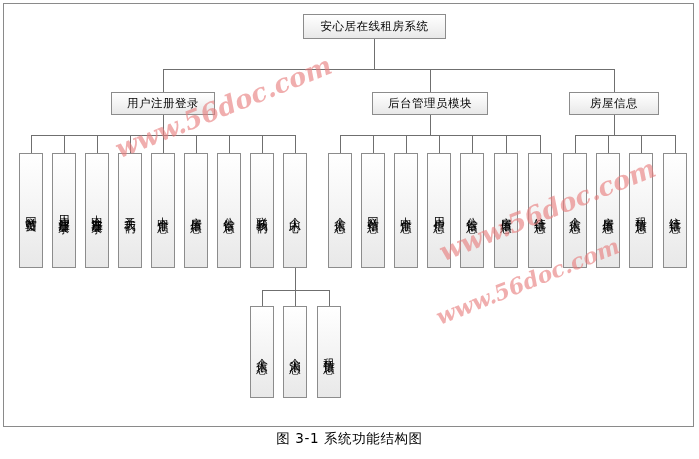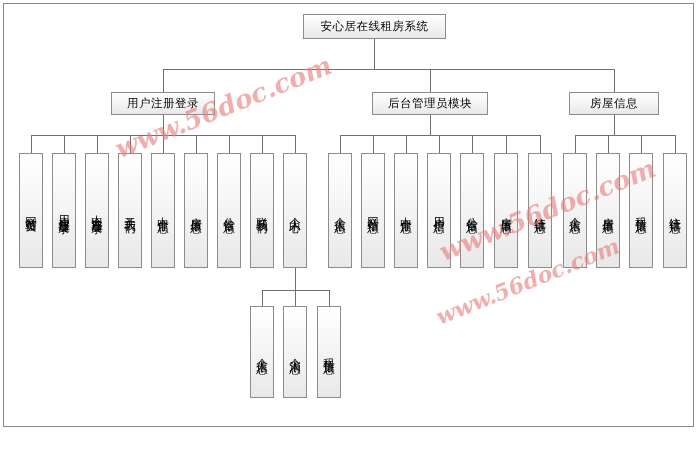--- a/index.html
+++ b/index.html
@@ -231,14 +231,15 @@
     <span>个人消息</span>
   </div>
   <div class="node v-node" style="left:317px; top:306px; width:24px; height:92px;">
     <span>租赁信息</span>
   </div>
 
   <div class="watermark" id="wm1">www.56doc.com</div>
   <div class="watermark" id="wm2">www.56doc.com</div>
   <div class="watermark" id="wm3">www.56doc.com</div>
 
+  <div class="caption">图 3-1  系统功能结构图</div>
 
 </div>
 
 </body></html>

